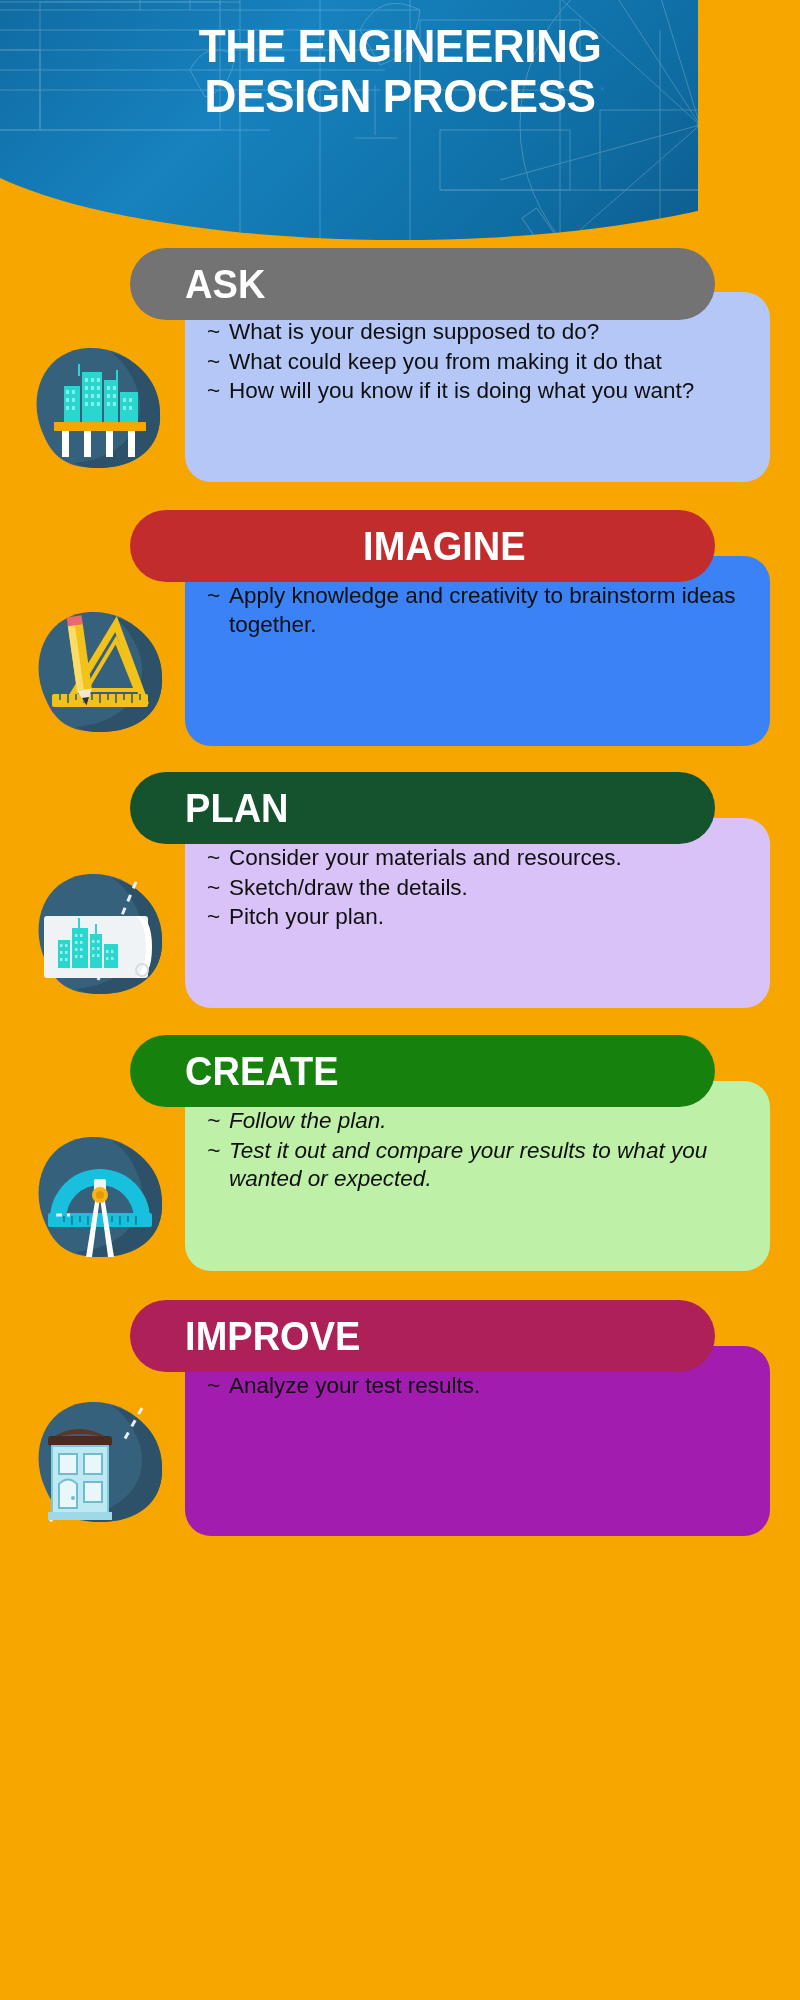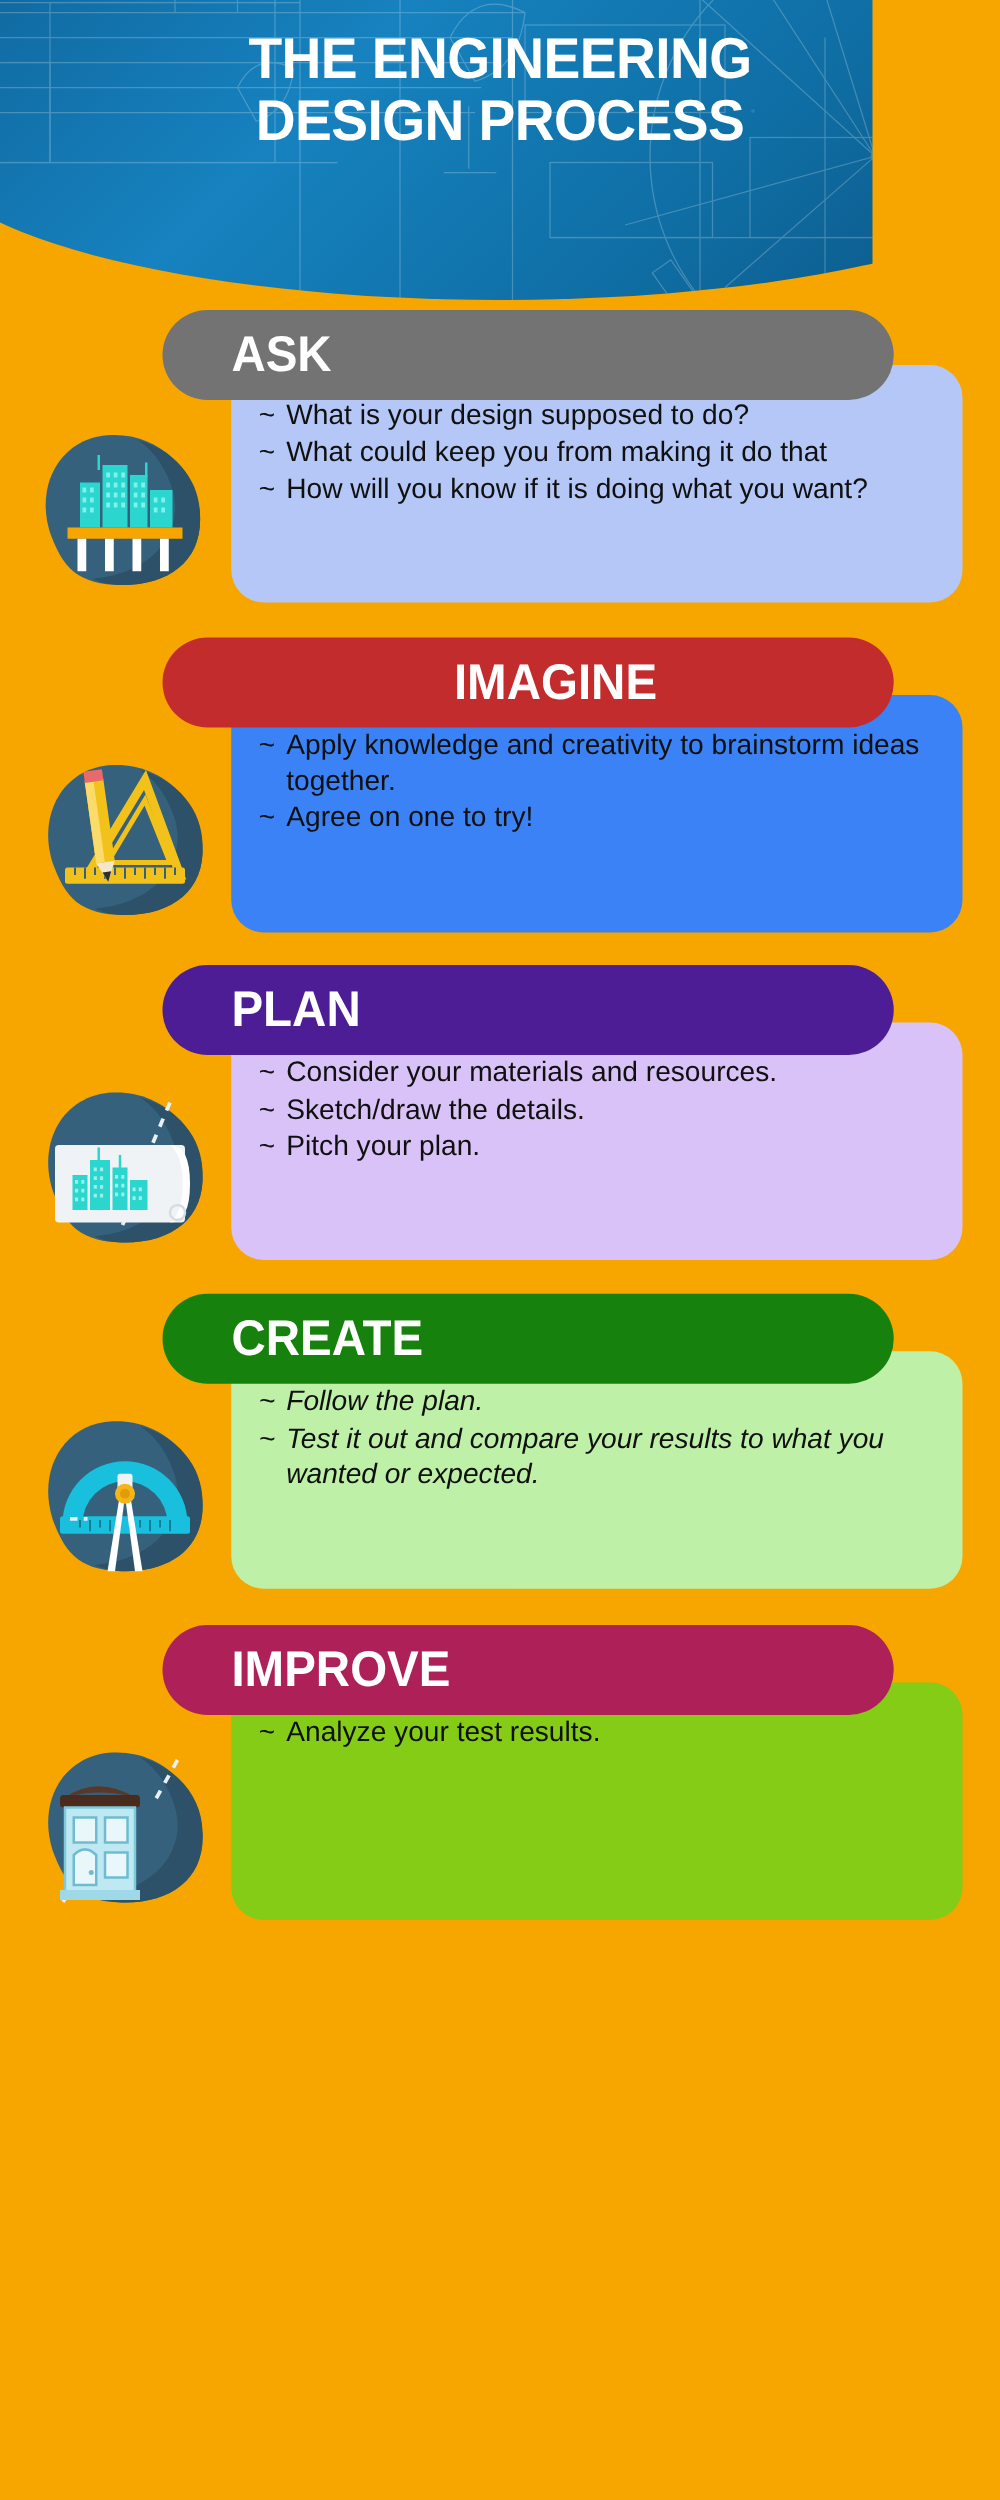--- a/index.html
+++ b/index.html
@@ -236,21 +236,20 @@
           <rect x="55" y="52" width="7" height="66" fill="#FBDB6A"></rect>
           <path d="M55 118 L62.5 134 L70 118 Z" fill="#F2E7C8"></path>
           <path d="M59 126 L62.5 134 L66 126 Z" fill="#2F2F2F"></path>
           <rect x="55" y="44" width="15" height="9" fill="#E86A6A"></rect>
         </g>
       </svg>
     </div>
     <div class="step-body" style="top:46px; height:190px; background:#3b82f6;">
       <ul class="bullets">
         <li>Apply knowledge and creativity to brainstorm ideas together.</li>
-        <li>Agree on one to try!</li>
       </ul>
     </div>
     <div class="step-head" style="top:0px; background:#C32C2C;justify-content:center;">
       <span>IMAGINE</span>
     </div>
   </div>
 
   <div class="step" style="top:772px;">
     <div class="icon-blob" style="top:62px;">
       <svg width="160" height="170" viewBox="0 0 160 170">
@@ -297,21 +296,21 @@
         <rect x="77" y="90" width="2" height="11" fill="#2BD6CE"></rect>
       </svg>
     </div>
     <div class="step-body" style="top:46px; height:190px; background:#D9C2F7;">
       <ul class="bullets">
         <li>Consider your materials and resources.</li>
         <li>Sketch/draw the details.</li>
         <li>Pitch your plan.</li>
       </ul>
     </div>
-    <div class="step-head" style="top:0px; background:#4c1d95;">
+    <div class="step-head" style="top:0px; background:#14532d;">
       <span>PLAN</span>
     </div>
   </div>
 
   <div class="step" style="top:1035px;">
     <div class="icon-blob" style="top:62px;">
       <svg width="160" height="170" viewBox="0 0 160 170">
         <path d="M24 118 C12 80 32 42 72 40 C112 38 142 70 144 104 C146 140 120 160 82 160 C46 160 34 146 24 118 Z" fill="#35617C"></path>
         <path d="M94 44 C124 52 144 76 144 104 C146 140 120 160 82 160 C72 160 64 158 58 155 C112 150 134 112 120 78 C114 62 104 50 94 44 Z" fill="#2C5168"></path>
         <path d="M32 122 A50 50 0 0 1 132 122 Z" fill="#19C0DE"></path>
@@ -355,21 +354,21 @@
         <g fill="#E9F6FA" stroke="#6FBCD1" stroke-width="2">
           <rect x="41" y="92" width="18" height="20"></rect>
           <rect x="66" y="92" width="18" height="20"></rect>
           <rect x="66" y="120" width="18" height="20"></rect>
         </g>
         <path d="M41 122 q9 -9 18 0 v24 h-18 Z" fill="#E9F6FA" stroke="#6FBCD1" stroke-width="2"></path>
         <circle cx="55" cy="136" r="2" fill="#6FBCD1"></circle>
         <rect x="30" y="150" width="64" height="8" fill="#9FD8E6"></rect>
       </svg>
     </div>
-    <div class="step-body" style="top:46px; height:190px; background:#84cc16;">
+    <div class="step-body" style="top:46px; height:190px; background:#a21caf;">
       <ul class="bullets">
         <li>Analyze your test results.</li>
       </ul>
     </div>
     <div class="step-head" style="top:0px; background:#AE2158;">
       <span>IMPROVE</span>
     </div>
   </div>
 
 </div>

